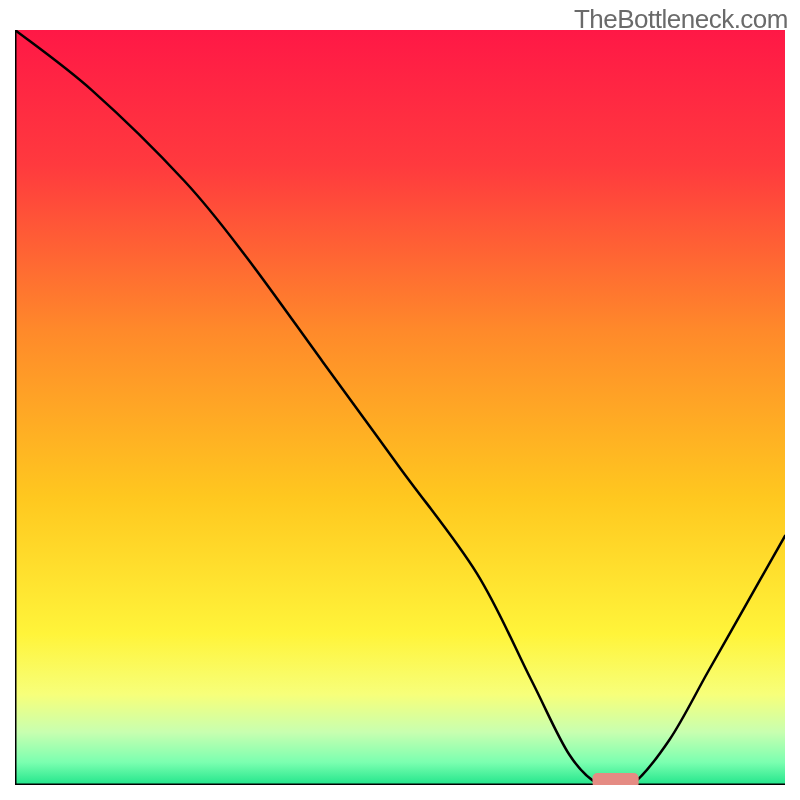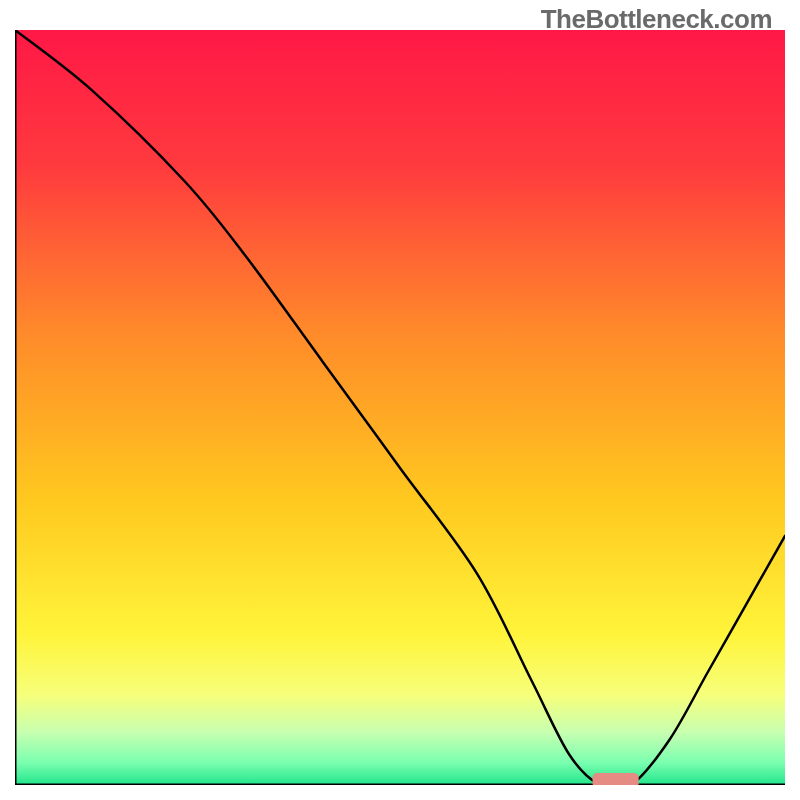--- a/index.html
+++ b/index.html
@@ -12,23 +12,23 @@
     font-family: Arial, Helvetica, sans-serif;
   }
   .stage {
     position: relative;
     width: 800px;
     height: 800px;
   }
   .watermark {
     position: absolute;
     top: 4px;
-    right: 28px;
+    right: 12px;
     font-size: 26px;
-    font-weight: 700;
+    font-weight: 400;
     color: #6a6a6a;
     letter-spacing: -0.5px;
   }
   .plot {
     position: absolute;
     left: 15px;
     top: 30px;
     width: 770px;
     height: 755px;
   }

